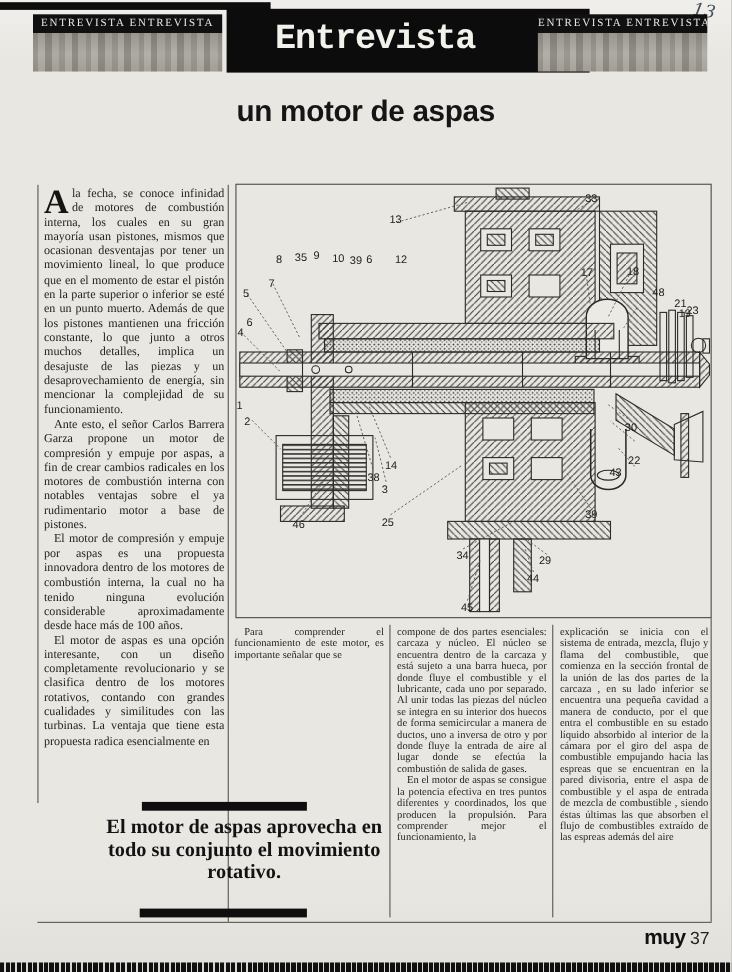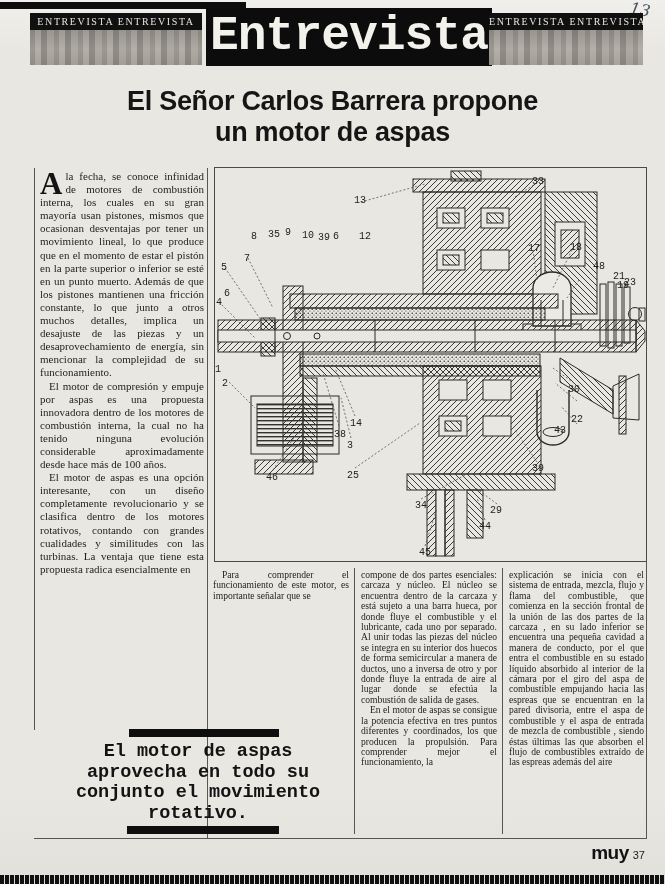--- a/index.html
+++ b/index.html
@@ -15,22 +15,22 @@
   .banner{background:#101010;color:#e8e6e1;font-family:"Liberation Serif",serif;
     text-align:center;letter-spacing:1.6px;overflow:hidden;white-space:nowrap;}
   .banner-left{left:30px;top:13px;width:172px;height:17px;font-size:10px;line-height:17px;}
   .banner-right{left:489px;top:13px;width:154px;height:17px;font-size:10px;line-height:17px;}
   .halftone{background:
     repeating-linear-gradient(90deg,rgba(0,0,0,.16) 0 5px,rgba(0,0,0,.03) 5px 11px,rgba(0,0,0,.22) 11px 17px,rgba(0,0,0,.06) 17px 24px),
     linear-gradient(180deg,#a29e97,#b9b5ae 55%,#aca89f);}
   .halftone-left{left:30px;top:30px;width:172px;height:35px;}
   .halftone-right{left:489px;top:30px;width:154px;height:35px;}
   .title-box{left:206px;top:8px;width:286px;height:58px;background:#0c0c0c;
-    color:#f2f1ec;text-align:center;font-family:"Liberation Mono",monospace;
-    font-weight:bold;font-size:48px;line-height:56px;letter-spacing:-1px;}
+    color:#f2f1ec;text-align:left;font-family:"Liberation Mono",monospace;
+    font-weight:bold;font-size:32px;line-height:56px;letter-spacing:-1px;padding-left:44px;}
 
   
   .headline{left:40px;top:86px;width:585px;text-align:center;
     font-family:"Liberation Sans",sans-serif;font-weight:bold;font-size:27px;
     line-height:31px;color:#151515;letter-spacing:-0.3px;}
 
   
   .rule{background:#59564f;}
 
   
@@ -40,35 +40,35 @@
   .smalltext{font-size:9.6px;line-height:10.4px;}
   .col1{left:40px;top:170px;width:164px;height:560px;}
   .col2{left:213px;top:570px;width:136px;height:160px;}
   .col3{left:361px;top:570px;width:136px;height:266px;}
   .col4{left:509px;top:570px;width:135px;height:266px;}
   .dropcap{float:left;font-family:"Liberation Serif",serif;font-weight:bold;
     font-size:31px;line-height:25px;padding:1px 3px 0 0;color:#141414;}
 
   
   .bar{background:#0e0e0e;}
-  .pullquote{left:60px;top:742px;width:276px;text-align:center;
-    font-family:Liberation Mono, monospace;font-weight:bold;font-size:18.5px;
+  .pullquote{left:84px;top:742px;width:276px;text-align:center;
+    font-family:Liberation Serif, serif;font-weight:bold;font-size:18.5px;
     line-height:20.5px;color:#131313;}
 
   
   .diagram{left:214px;top:167px;width:433px;height:395px;border:1px solid #4d4b45;
     box-sizing:border-box;}
-  .dlabel{position:absolute;font-family:Liberation Mono, monospace;font-size:10px;
+  .dlabel{position:absolute;font-family:Liberation Sans, sans-serif;font-size:10px;
     color:#22211f;}
 
   
   .footer{left:500px;top:842px;width:145px;text-align:right;white-space:nowrap;}
   .footer .brand{font-family:"Liberation Sans",sans-serif;font-weight:bold;
     font-size:19px;color:#121212;letter-spacing:-0.5px;}
-  .footer .pageno{font-family:"Liberation Sans",sans-serif;font-size:11px;
+  .footer .pageno{font-family:"Liberation Sans",sans-serif;font-size:16px;
     color:#222;margin-left:4px;text-align:center;}
   .film-strip{left:0;top:875px;width:665px;height:9px;
     background:repeating-linear-gradient(90deg,#101010 0 4px,#d8d6d1 4px 5px);}
 </style>
 </head>
 <body>
 
 <div class="page">
 
   <div class="abs top-strip"></div>
@@ -76,33 +76,33 @@
 
   <div class="abs banner banner-left">ENTREVISTA ENTREVISTA</div>
   <div class="abs halftone halftone-left"></div>
 
   <div class="abs title-box">Entrevista</div>
 
   <div class="abs banner banner-right">ENTREVISTA ENTREVISTA</div>
   <div class="abs halftone halftone-right"></div>
 
   <div class="abs headline">
-    <span style="display:block">El Señor Carlos Barrera propone</span>
     <span style="display:block">un motor de aspas</span>
   </div>
 
   <div class="abs rule" style="left:34px;top:168px;width:1px;height:562px"></div>
   <div class="abs rule" style="left:207px;top:168px;width:1px;height:670px"></div>
   <div class="abs rule" style="left:354px;top:568px;width:1px;height:266px"></div>
   <div class="abs rule" style="left:502px;top:568px;width:1px;height:266px"></div>
   <div class="abs rule" style="left:646px;top:562px;width:1px;height:276px"></div>
   <div class="abs rule" style="left:34px;top:838px;width:613px;height:1px"></div>
 
   <div class="abs bodytext col1">
     <p class="first"><span class="dropcap">A</span><span>la fecha, se conoce infinidad de motores de combustión interna, los cuales en su gran mayoría usan pistones, mismos que ocasionan desventajas por tener un movimiento lineal, lo que produce que en el momento de estar el pistón en la parte superior o inferior se esté en un punto muerto. Además de que los pistones mantienen una fricción constante, lo que junto a otros muchos detalles, implica un desajuste de las piezas y un desaprovechamiento de energía, sin mencionar la complejidad de su funcionamiento.</span></p>
+    <p>Ante esto, el señor Carlos Barrera Garza propone un motor de compresión y empuje por aspas, a fin de crear cambios radicales en los motores de combustión interna con notables ventajas sobre el ya rudimentario motor a base de pistones.</p>
     <p>El motor de compresión y empuje por aspas es una propuesta innovadora dentro de los motores de combustión interna, la cual no ha tenido ninguna evolución considerable aproximadamente desde hace más de 100 años.</p>
     <p>El motor de aspas es una opción interesante, con un diseño completamente revolucionario y se clasifica dentro de los motores rotativos, contando con grandes cualidades y similitudes con las turbinas. La ventaja que tiene esta propuesta radica esencialmente en</p>
   </div>
 
   <div class="abs diagram">
     <svg width="431" height="393" viewBox="0 0 431 393">
       <defs>
         <pattern id="ph" width="6" height="6" patternUnits="userSpaceOnUse">
           <path d="M-1,7 L7,-1" stroke="#3a3a38" stroke-width="1" fill="none"></path>
         </pattern>

